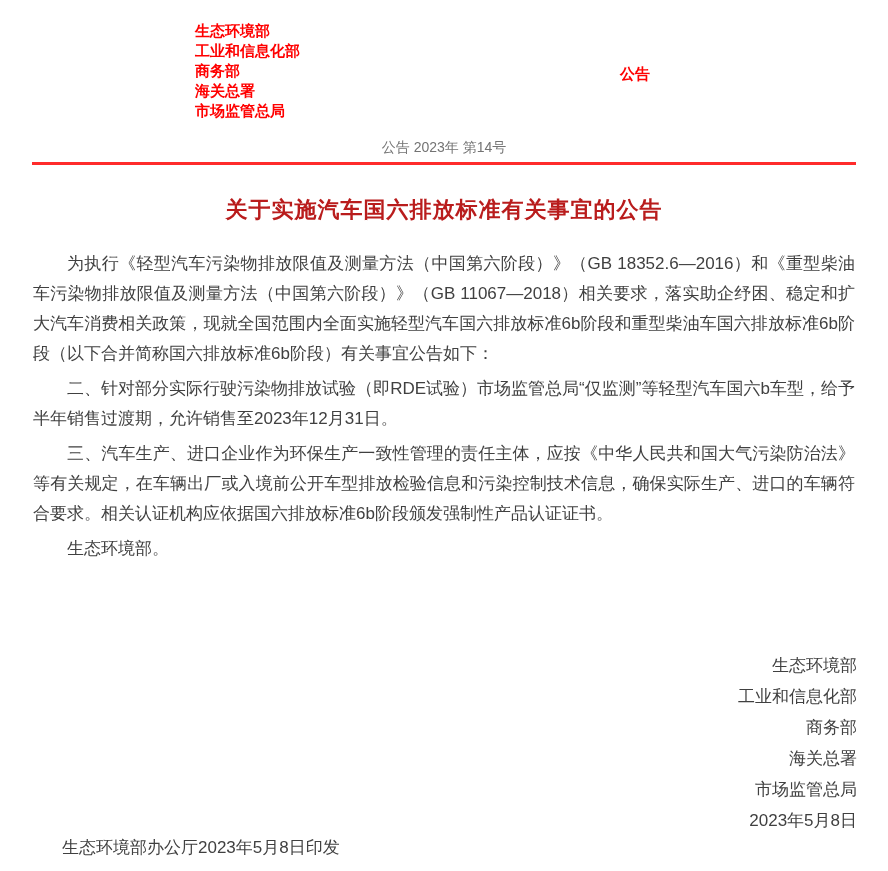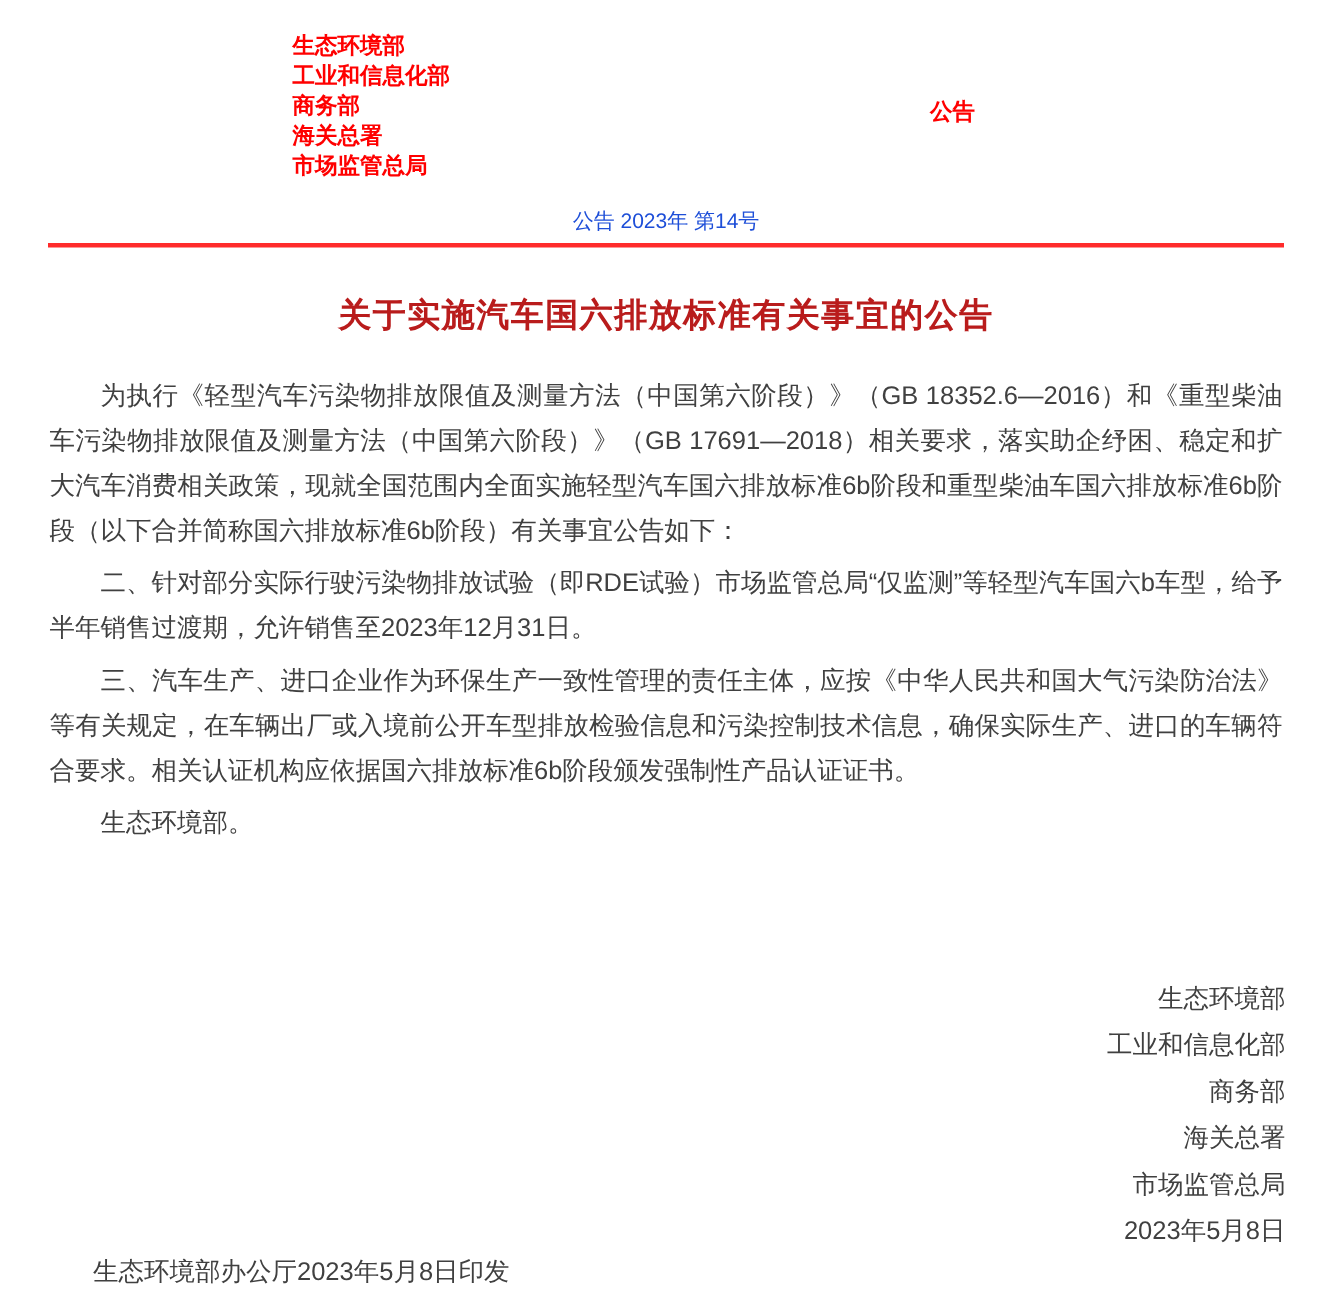--- a/index.html
+++ b/index.html
@@ -17,21 +17,21 @@
     color:#ff0000; font-weight:bold;
     font-size:15px; line-height:20px;
     white-space:nowrap;
   }
   .announce-label {
     position:absolute; left:580px; top:65px;
     color:#ff0000; font-weight:bold; font-size:15px;margin-left:40px;
   }
   .doc-number {
     position:absolute; top:139px; left:0; width:100%;
-    text-align:center; font-size:14px; color:#1d4ed8;
+    text-align:center; font-size:14px; color:#737373;
   }
   .red-line {
     position:absolute; top:162px; left:32px; width:824px; height:3px;
     background:#ff2b2b;
   }
   .doc-title {
     position:absolute; top:195px; left:0; width:100%;
     text-align:center; font-size:22px; font-weight:bold; color:#b91c1c;
     letter-spacing:1px;
   }
@@ -70,21 +70,21 @@
 
 <div class="announce-label">公告</div>
 
 <div class="doc-number">公告 2023年 第14号</div>
 
 <div class="red-line"></div>
 
 <div class="doc-title">关于实施汽车国六排放标准有关事宜的公告</div>
 
 <div class="body-block">
-  <p>为执行《轻型汽车污染物排放限值及测量方法（中国第六阶段）》（GB 18352.6—2016）和《重型柴油车污染物排放限值及测量方法（中国第六阶段）》（GB 17691—2018）相关要求，落实助企纾困、稳定和扩大汽车消费相关政策，现就全国范围内全面实施轻型汽车国六排放标准6b阶段和重型柴油车国六排放标准6b阶段（以下合并简称国六排放标准6b阶段）有关事宜公告如下：</p>
+  <p>为执行《轻型汽车污染物排放限值及测量方法（中国第六阶段）》（GB 18352.6—2016）和《重型柴油车污染物排放限值及测量方法（中国第六阶段）》（GB 11067—2018）相关要求，落实助企纾困、稳定和扩大汽车消费相关政策，现就全国范围内全面实施轻型汽车国六排放标准6b阶段和重型柴油车国六排放标准6b阶段（以下合并简称国六排放标准6b阶段）有关事宜公告如下：</p>
   <p>二、针对部分实际行驶污染物排放试验（即RDE试验）市场监管总局“仅监测”等轻型汽车国六b车型，给予半年销售过渡期，允许销售至2023年12月31日。</p>
   <p>三、汽车生产、进口企业作为环保生产一致性管理的责任主体，应按《中华人民共和国大气污染防治法》等有关规定，在车辆出厂或入境前公开车型排放检验信息和污染控制技术信息，确保实际生产、进口的车辆符合要求。相关认证机构应依据国六排放标准6b阶段颁发强制性产品认证证书。</p>
   <p class="closing">生态环境部。</p>
 </div>
 
 <div class="signature-block">
   <div>生态环境部</div>
   <div>工业和信息化部</div>
   <div>商务部</div>
   <div>海关总署</div>

